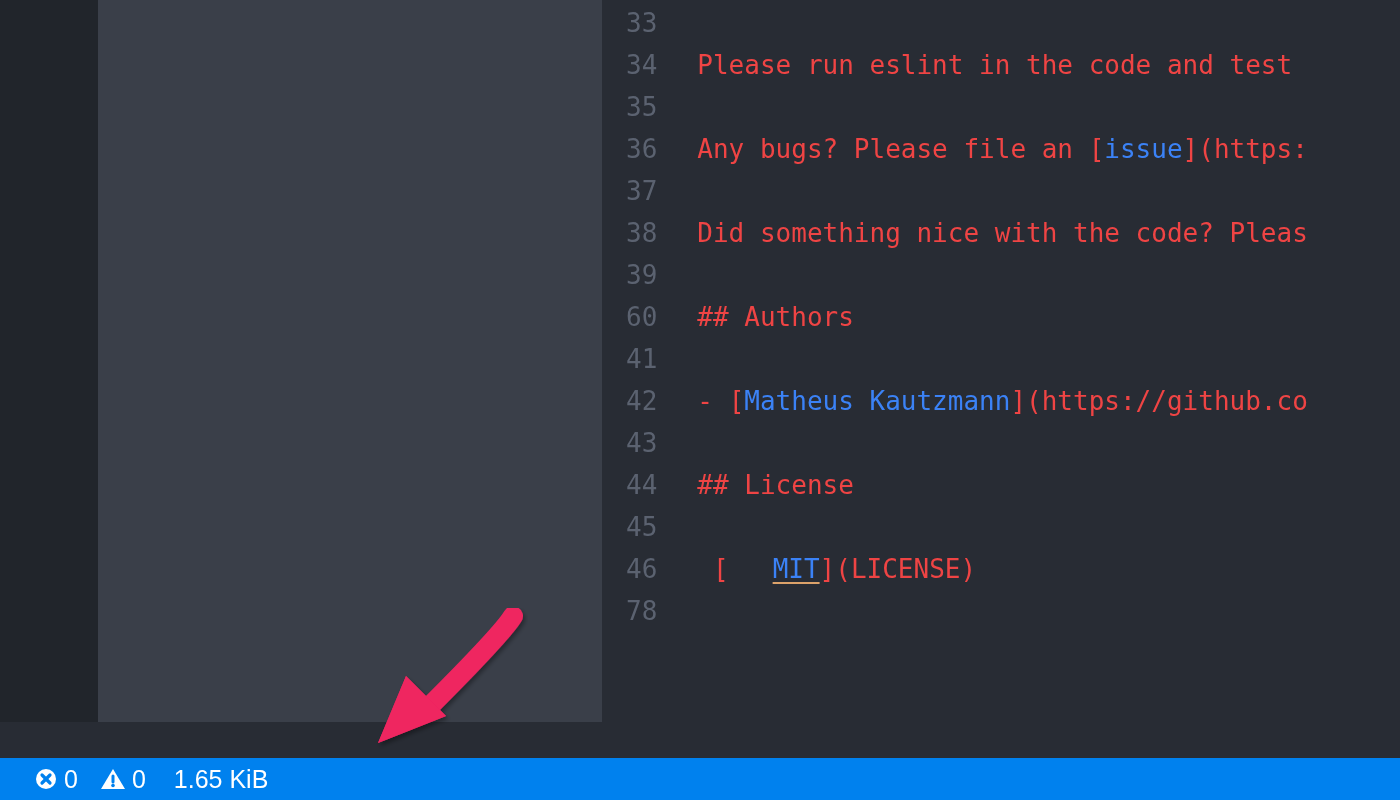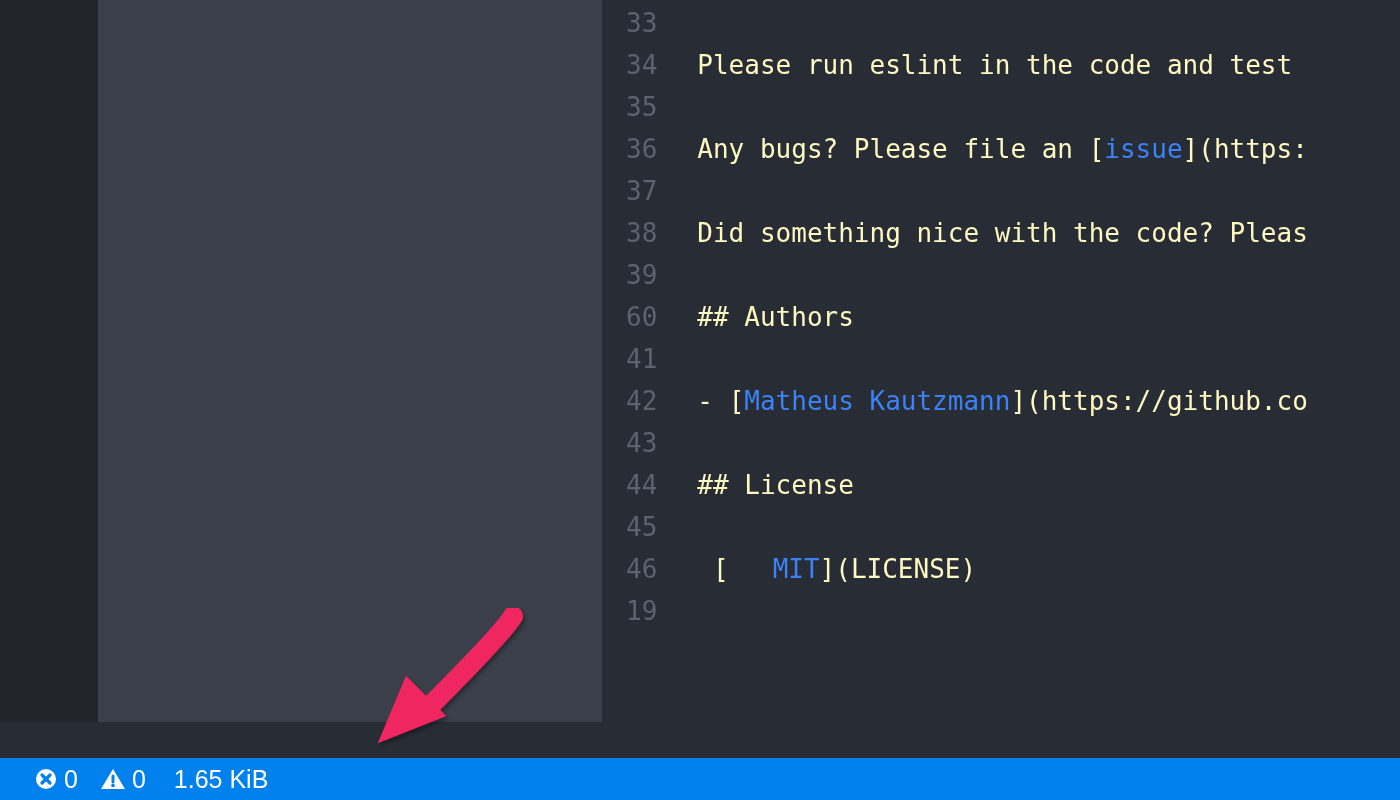--- a/index.html
+++ b/index.html
@@ -62,24 +62,24 @@
     white-space: pre;
     overflow: hidden;
   }
   .code-line {
     font-size: 26px;
     line-height: 42px;
     height: 42px;
     color: #c6cdd8;
     font-family: Menlo, Monaco, Consolas, monospace;
   }
-  .dim { color: #fef9c3; text-align: right; }
+  .dim { color: #ef4444; text-align: right; }
   .orange { color: #3b82f6; }
   .underline { text-decoration-color: #aab2c0; text-underline-offset: 4px; }
-  .underline-orange { text-decoration-color: #dca26a; text-underline-offset: 4px; padding-left: 44px; }
+  .underline-orange { text-decoration: underline; text-decoration-color: #dca26a; text-underline-offset: 4px; padding-left: 44px; }
 
   .status-bar {
     height: 42px;
     background: #0081ee;
     display: flex;
     align-items: center;
     padding-left: 34px;
     color: #ffffff;
     font-family: -apple-system, "Helvetica Neue", Arial, sans-serif;
     font-size: 25px;
@@ -139,21 +139,21 @@
           <div class="line-number">37</div>
           <div class="line-number">38</div>
           <div class="line-number">39</div>
           <div class="line-number">60</div>
           <div class="line-number">41</div>
           <div class="line-number">42</div>
           <div class="line-number">43</div>
           <div class="line-number">44</div>
           <div class="line-number">45</div>
           <div class="line-number">46</div>
-          <div class="line-number">19</div>
+          <div class="line-number">78</div>
         </div>
       <div class="code" id="code"><div class="code-line"></div><div class="code-line"><span class="dim">Please run eslint in the code and test </span></div><div class="code-line"></div><div class="code-line"><span class="dim">Any bugs? Please file an </span><span class="dim">[</span><span class="orange">issue</span><span class="dim">]</span><span class="dim">(</span><span class="dim underline">https:</span></div><div class="code-line"></div><div class="code-line"><span class="dim">Did something nice with the code? Pleas</span></div><div class="code-line"></div><div class="code-line"><span class="dim">## Authors</span></div><div class="code-line"></div><div class="code-line"><span class="dim">- </span><span class="dim">[</span><span class="orange">Matheus Kautzmann</span><span class="dim">]</span><span class="dim">(</span><span class="dim underline">https://github.co</span></div><div class="code-line"></div><div class="code-line"><span class="dim">## License</span></div><div class="code-line"></div><div class="code-line"><span class="dim"> </span><span class="dim">[</span><span class="orange underline-orange">MIT</span><span class="dim">]</span><span class="dim">(</span><span class="dim underline">LICENSE</span><span class="dim">)</span></div><div class="code-line"></div></div>
     </div>
   </div>
 
   <div class="status-bar">
     <span class="status-item">
       <span class="status-icon">
         <svg width="24" height="24" viewBox="0 0 24 24">
           <circle cx="12" cy="12" r="10" fill="#ffffff"></circle>

